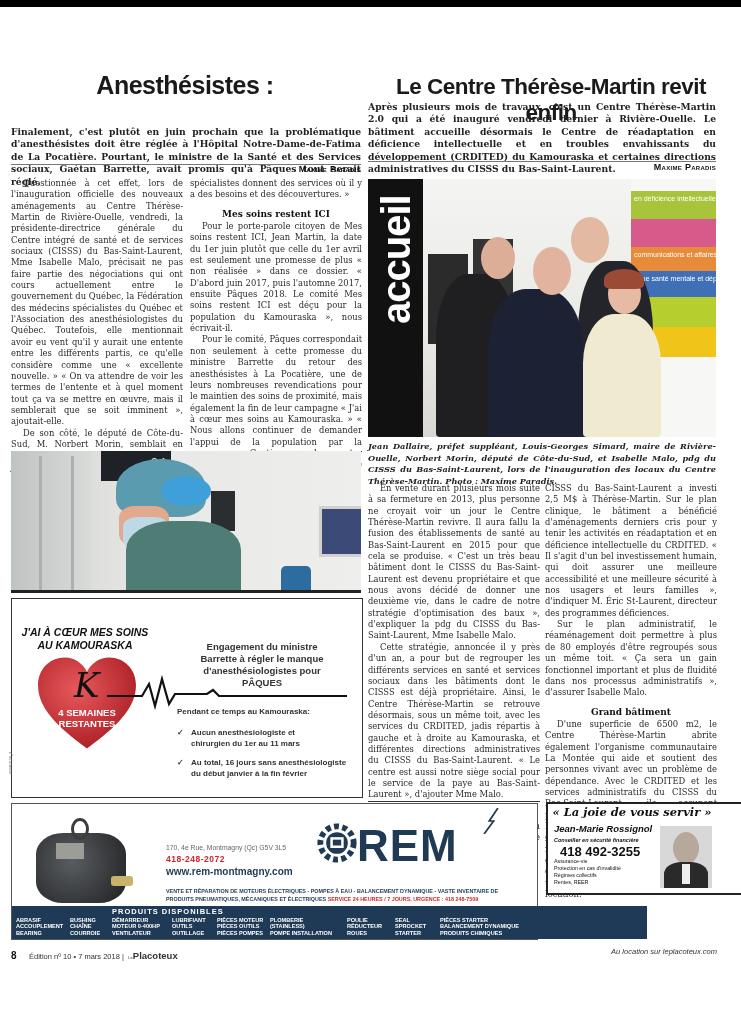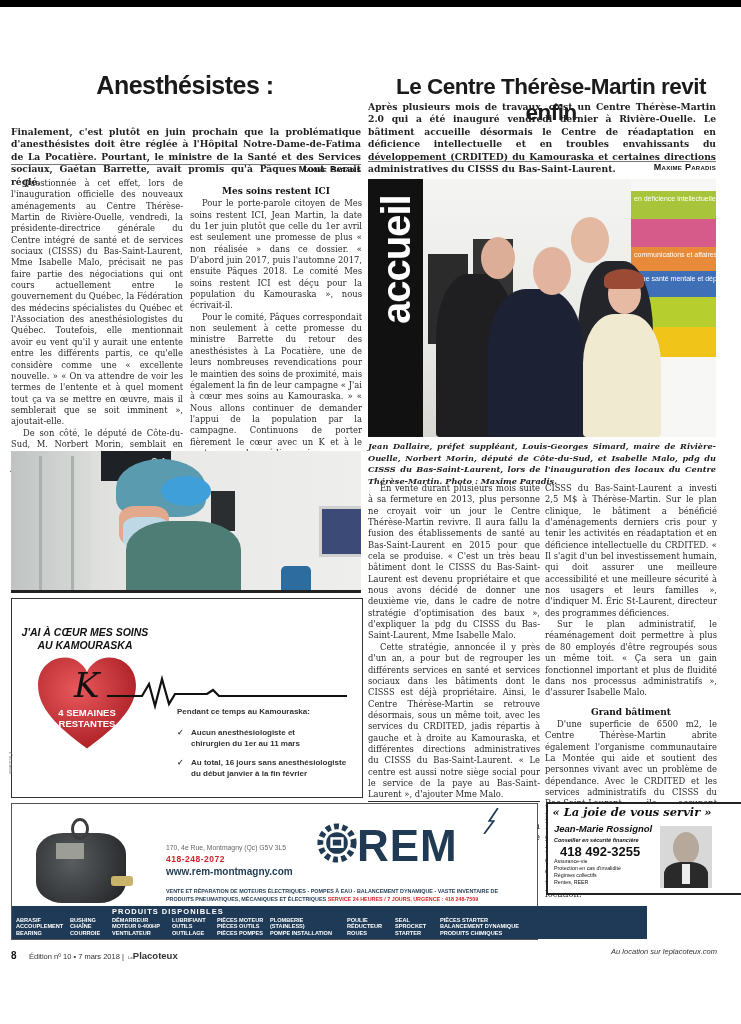--- a/index.html
+++ b/index.html
@@ -45,20 +45,21 @@
 </div>
 <div class="abs lede" style="left:11px;top:126px;width:350px;">Finalement, c'est plutôt en juin prochain que la problématique d'anesthésistes doit être réglée à l'Hôpital Notre-Dame-de-Fatima de La Pocatière. Pourtant, le ministre de la Santé et des Services sociaux, Gaétan Barrette, avait promis qu'à Pâques tout serait réglé.</div>
 <div class="rule" style="left:11px;top:164px;width:350px;"></div>
 <div class="abs byline" style="left:180px;top:164px;width:181px;">Maxime Paradis</div>
 
 <div class="abs col" style="left:11px;top:178px;width:172px;">
   <p>Questionnée à cet effet, lors de l'inauguration officielle des nouveaux aménagements au Centre Thérèse-Martin de Rivière-Ouelle, vendredi, la présidente-directrice générale du Centre intégré de santé et de services sociaux (CISSS) du Bas-Saint-Laurent, Mme Isabelle Malo, précisait ne pas faire partie des négociations qui ont cours actuellement entre le gouvernement du Québec, la Fédération des médecins spécialistes du Québec et l'Association des anesthésiologistes du Québec. Toutefois, elle mentionnait avoir eu vent qu'il y aurait une entente entre les différents partis, ce qu'elle considère comme une « excellente nouvelle. » « On va attendre de voir les termes de l'entente et à quel moment tout ça va se mettre en œuvre, mais il semblerait que se soit imminent », ajoutait-elle.</p>
   <p>De son côté, le député de Côte-du-Sud, M. Norbert Morin, semblait en savoir davantage. « Il y a une entente et je vous dis qu'au 1er juin, ça sera chose du passé et l'Hôpital de La Pocatière aura les services qu'elle se doit d'avoir. Dans cette entente, c'est prévu que les</p>
 </div>
 <div class="abs col" style="left:190px;top:178px;width:172px;">
+  <p style="text-indent:0">spécialistes donnent des services où il y a des besoins et des découvertures. »</p>
   <div class="sub">Mes soins restent ICI</div>
   <p>Pour le porte-parole citoyen de Mes soins restent ICI, Jean Martin, la date du 1er juin plutôt que celle du 1er avril est seulement une promesse de plus « non réalisée » dans ce dossier. « D'abord juin 2017, puis l'automne 2017, ensuite Pâques 2018. Le comité Mes soins restent ICI est déçu pour la population du Kamouraska », nous écrivait-il.</p>
   <p>Pour le comité, Pâques correspondait non seulement à cette promesse du ministre Barrette du retour des anesthésistes à La Pocatière, une de leurs nombreuses revendications pour le maintien des soins de proximité, mais également la fin de leur campagne « J'ai à cœur mes soins au Kamouraska. » « Nous allons continuer de demander l'appui de la population par la campagne. Continuons de porter fièrement le cœur avec un K et à le partager sur les médias sociaux. »</p>
 </div>
 
 <div class="photo" style="left:11px;top:451px;width:350px;height:142px;">
   <div class="sp-bg"></div>
   <div class="abs" style="left:0;top:0;width:80px;height:142px;background:linear-gradient(90deg,#bfc3c1,#d9dbd9);"></div>
   <div class="abs" style="left:28px;top:5px;width:3px;height:137px;background:#aab0ae;"></div>
   <div class="abs" style="left:60px;top:5px;width:3px;height:137px;background:#aab0ae;"></div>
@@ -91,20 +92,26 @@
       </defs>
     <path d="M50 92 C 20 70, 2 52, 2 30 C 2 14, 14 3, 28 3 C 38 3, 46 9, 50 17 C 54 9, 62 3, 72 3 C 86 3, 98 14, 98 30 C 98 52, 80 70, 50 92 Z" fill="url(#hg)"></path>
   </svg>
   <div class="abs" style="left:62px;top:66px;font-family:'DejaVu Serif',serif;font-style:italic;font-size:34px;color:#111;">K</div>
   <svg class="abs" viewBox="0 0 240 40" style="left:95px;top:75px;width:240px;height:40px;">
     <polyline points="0,22 35,22 42,10 48,32 55,5 62,30 68,20 100,20 106,16 112,22 240,22" fill="none" stroke="#111" stroke-width="2.2"></polyline>
   </svg>
   <div class="abs ad-sans" style="left:32px;top:108px;width:86px;text-align:center;font-weight:bold;font-size:9.5px;line-height:11px;color:#fff;">
     <div>4 SEMAINES</div>
     <div>RESTANTES</div>
+  </div>
+  <div class="abs ad-sans" style="left:170px;top:42px;width:160px;text-align:center;font-weight:bold;font-size:9.5px;line-height:12px;color:#333;">
+    <div>Engagement du ministre</div>
+    <div>Barrette à régler le manque</div>
+    <div>d'anesthésiologistes pour</div>
+    <div>PÂQUES</div>
   </div>
   <div class="abs ad-sans" style="left:165px;top:108px;font-weight:bold;font-size:8px;color:#333;text-align:right;">Pendant ce temps au Kamouraska:</div>
   <div class="abs ad-sans" style="left:165px;top:128px;font-weight:bold;font-size:8px;line-height:11px;color:#333;">
     <span style="position:absolute;left:0;top:0;">✓</span>
     <div style="padding-left:14px;">
       <div>Aucun anesthésiologiste et</div>
       <div>chirurgien du 1er au 11 mars</div>
     </div>
   </div>
   <div class="abs ad-sans" style="left:165px;top:158px;font-weight:bold;font-size:8px;line-height:11px;color:#333;">

